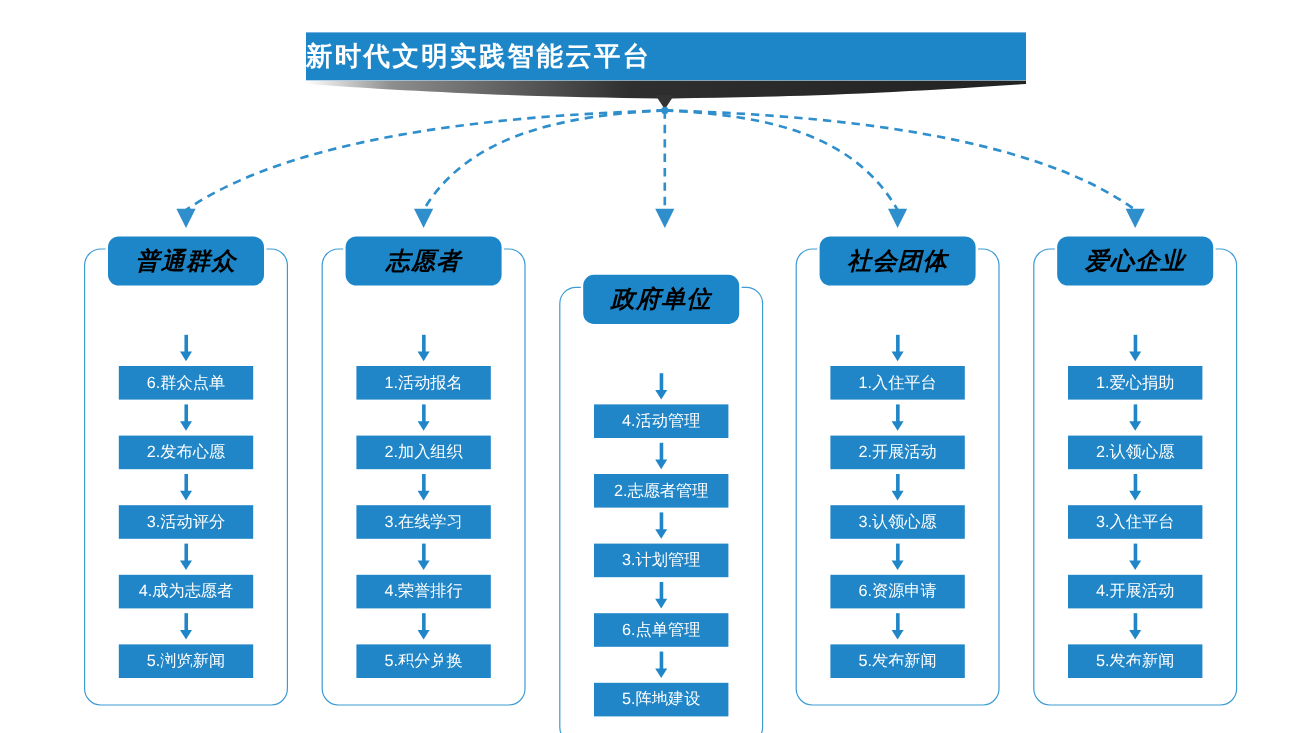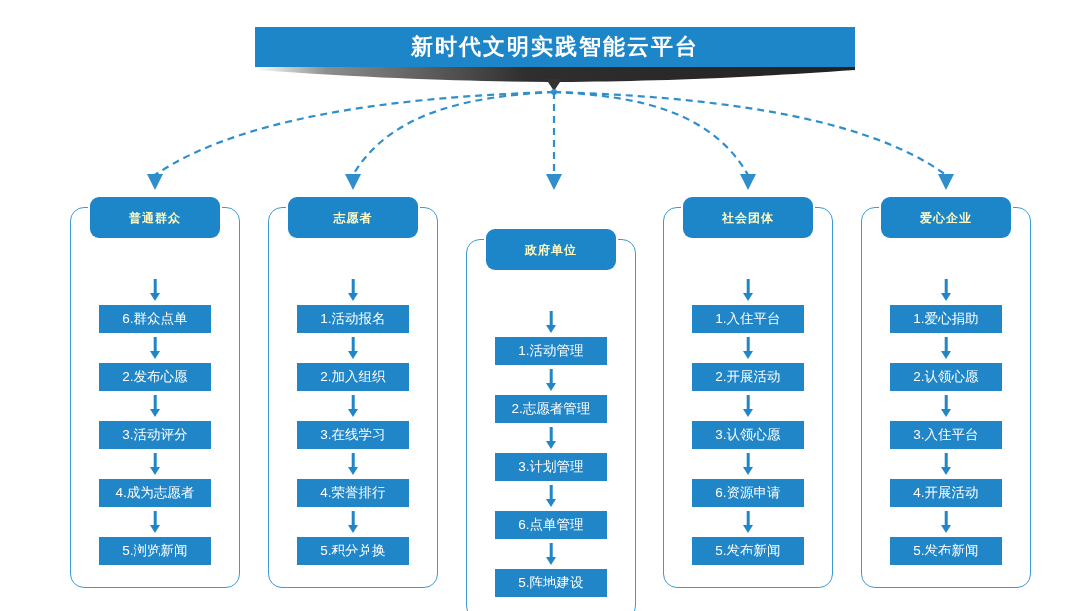--- a/index.html
+++ b/index.html
@@ -25,21 +25,20 @@
   
   .title-banner {
     position: absolute;
     left: 255px;
     top: 27px;
     width: 600px;
     height: 40px;
     background: #1d86c8;
     display: flex;
     align-items: center;
-    justify-content: center;
   }
   .title-text {
     color: #ffffff;
     font-size: 22px;
     font-weight: bold;
     letter-spacing: 2px;
     line-height: 1;
     white-space: nowrap;
   }
   .ribbon-shadow {
@@ -94,26 +93,27 @@
     transform: translateX(-50%);
     width: 130px;
     height: 41px;
     background: #1d86c8;
     border-radius: 9px;
     display: flex;
     align-items: center;
     justify-content: center;
   }
   .col-header-label {
-    color: #fef9c3;
-    font-size: 12px;
+    color: #000000;
+    font-size: 20px;
     font-weight: bold;
     letter-spacing: 1px;
     line-height: 1;
     white-space: nowrap;
+    font-style: italic;
   }
 
   .items {
     position: absolute;
     left: 0;
     top: 67px;
     width: 100%;
   }
   .item-box {
     position: relative;
@@ -289,21 +289,21 @@
   </div>
 
   <div class="column col-2">
     <div class="col-notch"></div>
     <div class="col-header">
       <span class="col-header-label">政府单位</span>
     </div>
     <div class="items">
       <div class="v-arrow"></div>
       <div class="item-box">
-        <span class="item-label">1.活动管理</span>
+        <span class="item-label">4.活动管理</span>
       </div>
       <div class="v-arrow"></div>
       <div class="item-box">
         <span class="item-label">2.志愿者管理</span>
       </div>
       <div class="v-arrow"></div>
       <div class="item-box">
         <span class="item-label">3.计划管理</span>
       </div>
       <div class="v-arrow"></div>

